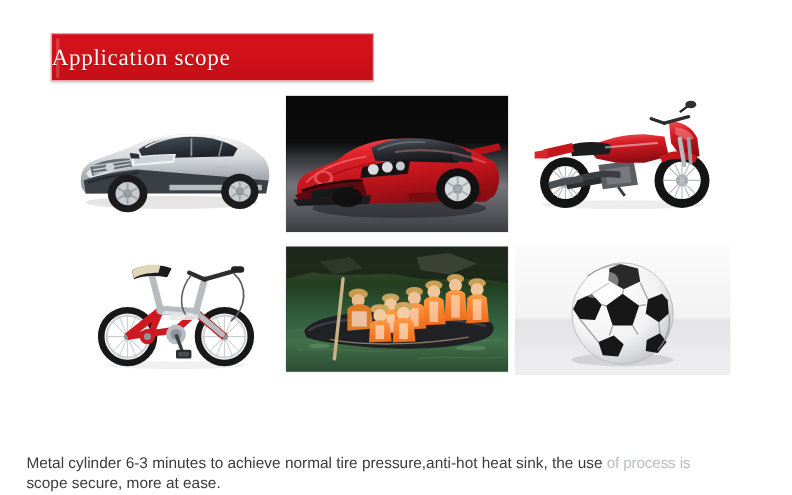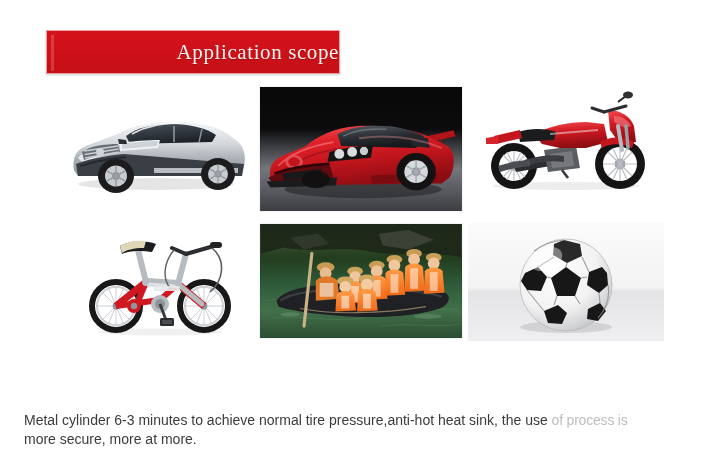--- a/index.html
+++ b/index.html
@@ -26,21 +26,21 @@
     position: absolute;
     left: 46px;
     top: 30px;
     width: 294px;
     height: 44px;
     background: linear-gradient(180deg, #d5121b 0%, #cf1119 45%, #c60f16 100%);
     border: 1px solid #e8a0a4;
     box-sizing: border-box;
     display: flex;
     align-items: center;
-    justify-content: flex-end;
+    justify-content: flex-start;
     box-shadow: 0 1px 2px rgba(0,0,0,0.18);
   }
   #title-banner::before {
     content: "";
     position: absolute;
     left: 4px;
     top: 4px;
     width: 3px;
     height: 36px;
     background: rgba(255,255,255,0.18);
@@ -559,16 +559,16 @@
         <path d="M66 28 C74 22 84 18 96 17"></path>
         <path d="M140 62 C142 74 138 86 130 95"></path>
       </g>
 
       <ellipse cx="78" cy="36" rx="17" ry="11" fill="#ffffff" opacity="0.4" transform="rotate(-22 78 36)"></ellipse>
     </svg>
   </div>
 
   <div id="caption">
     <span id="caption-line-1"><span>Metal cylinder 6-3 minutes to achieve normal tire pressure,anti-hot heat sink, the use </span><span class="faded-tail">of process is</span></span>
-    <span id="caption-line-2">more secure, more at more.</span>
+    <span id="caption-line-2">scope secure, more at ease.</span>
   </div>
 
 </div>
 
 </body></html>

